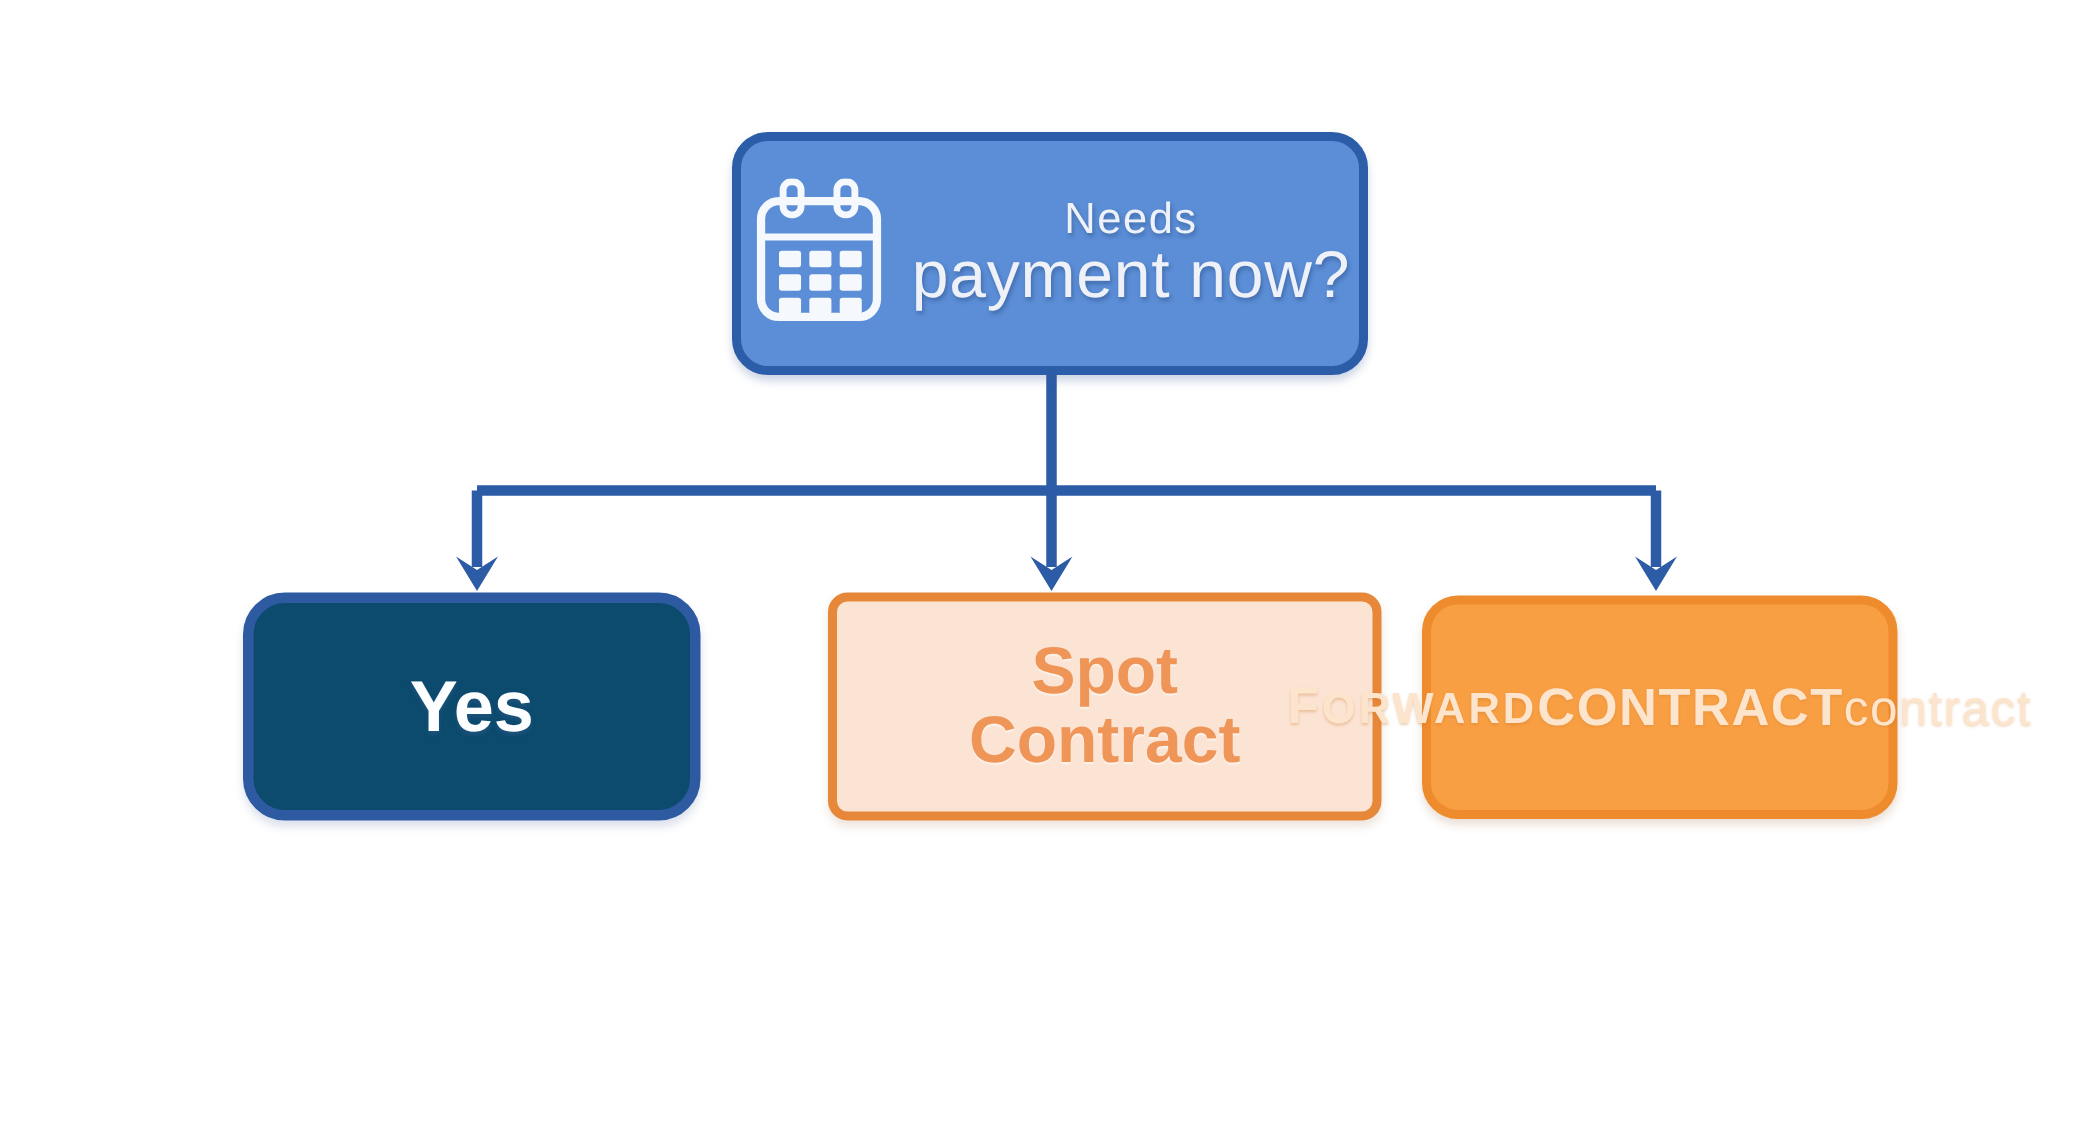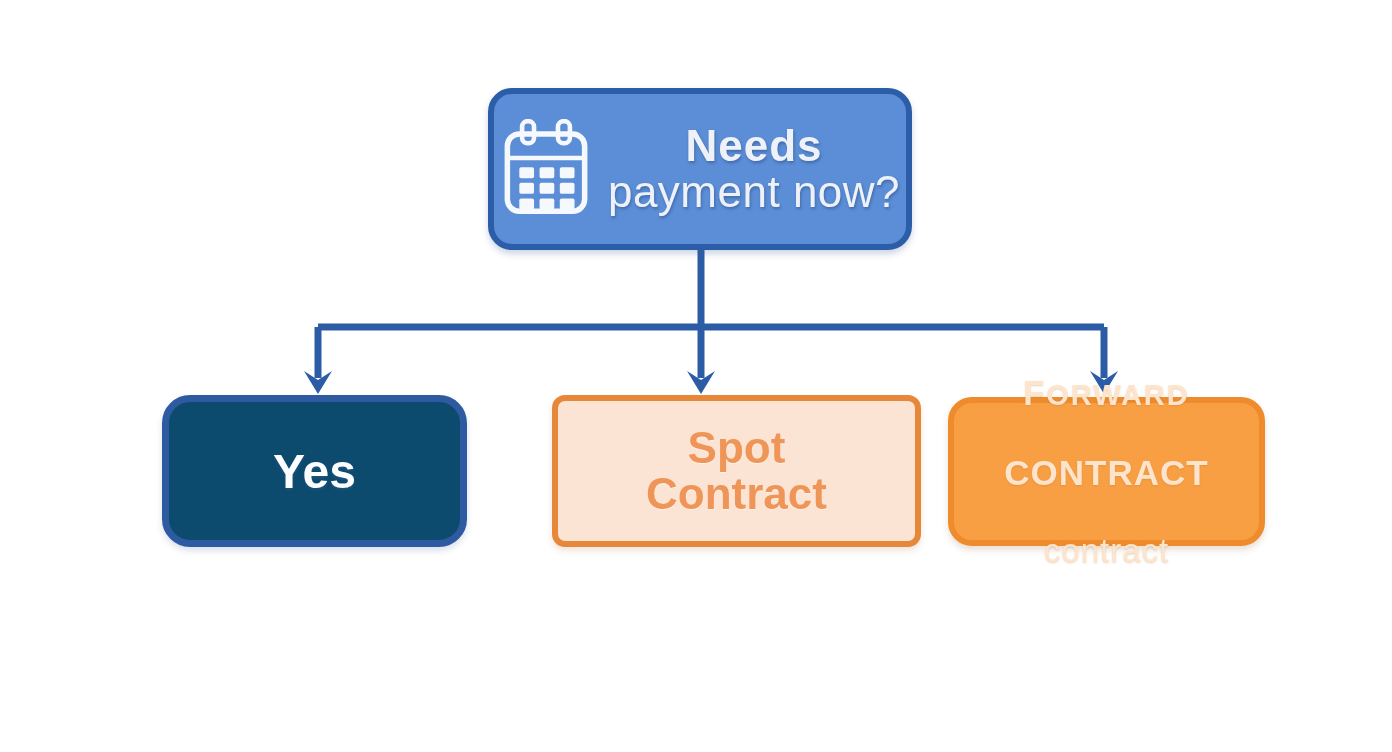--- a/index.html
+++ b/index.html
@@ -12,39 +12,39 @@
     position:absolute;display:flex;align-items:center;justify-content:center;
     box-sizing:border-box;border-style:solid;
   }
   .node-root{
     left:488px;top:88px;width:424px;height:162px;border-radius:24px;border-width:6px;
     box-shadow:0 4px 6px rgba(60,90,150,.25);
   }
   .root-inner{display:flex;align-items:center;justify-content:center;gap:16px;}
   .root-text{display:flex;flex-direction:column;align-items:center;line-height:1.05;
     text-shadow:1px 2px 3px rgba(35,65,120,.45);}
-  .root-line1{font-size:44px;font-weight:bold;letter-spacing:1px;}
+  .root-line1{font-size:29px;font-weight:normal;letter-spacing:1px;}
   .root-line2{font-size:44px;font-weight:500;letter-spacing:0.5px;}
   .node-yes{
     left:162px;top:395px;width:305px;height:152px;border-radius:28px;border-width:7px;
     box-shadow:0 4px 6px rgba(60,90,150,.18);
   }
   .yes-label{font-size:48px;font-weight:bold;text-shadow:0 2px 3px rgba(70,100,150,.35);}
   .node-spot{
     left:552px;top:395px;width:369px;height:152px;border-radius:13px;border-width:6px;
     box-shadow:0 4px 6px rgba(160,110,70,.18);
   }
   .spot-text{display:flex;flex-direction:column;align-items:center;line-height:1.04;
     font-size:44px;font-weight:bold;text-shadow:0 1px 1px rgba(255,255,255,.55);}
   .node-forward{
     left:948px;top:397px;width:317px;height:149px;border-radius:24px;border-width:6px;
     box-shadow:0 4px 6px rgba(160,110,70,.22);
   }
-  .forward-text{display:flex;flex-direction:column;align-items:center;line-height:1.0;
-    text-shadow:0 1px 2px rgba(200,120,40,.35);gap:44px;}
+  .forward-text{display:flex;flex-direction:row;align-items:center;line-height:1.0;
+    text-shadow:0 1px 2px rgba(200,120,40,.35);}
   .fwd-line1{font-size:29px;font-weight:bold;letter-spacing:2px;}
   .fwd-line1::first-letter{font-size:1.18em;}
   .fwd-line2{font-size:35px;font-weight:bold;letter-spacing:1px;}
   .fwd-line3{font-size:33px;font-weight:400;letter-spacing:1px;}
   .cal-icon{flex:0 0 auto;}
 </style>
 </head>
 <body>
 
 <div class="canvas">

